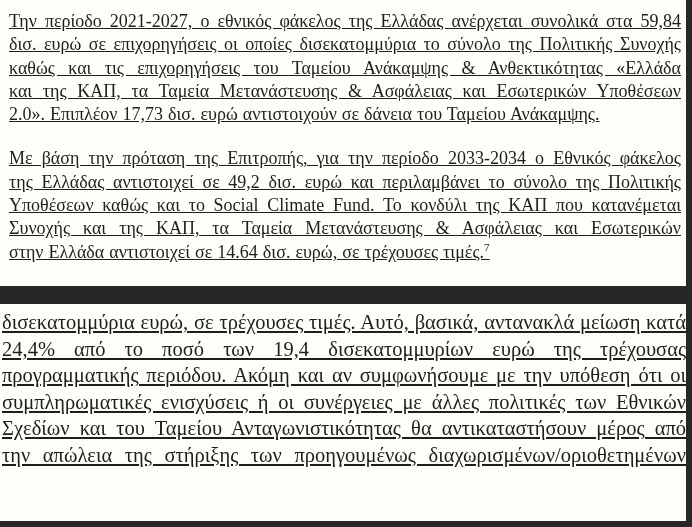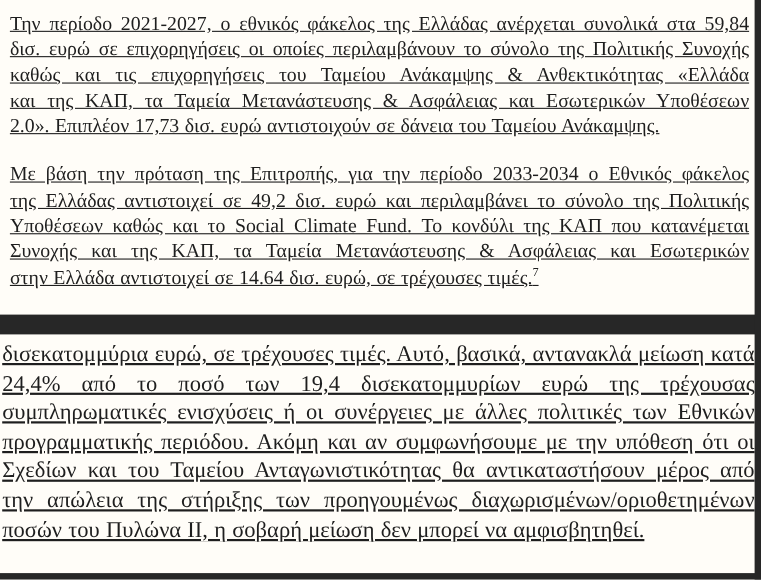--- a/index.html
+++ b/index.html
@@ -82,42 +82,41 @@
   }
 </style>
 </head>
 <body style="--bg: #fffdf8; --fg: #1e1e1e; --bar: #272727;">
 
 <div class="page">
 
   <section class="quote">
     <div class="para">
         <div class="tline">Την περίοδο 2021-2027, ο εθνικός φάκελος της Ελλάδας ανέρχεται συνολικά στα 59,84</div>
-        <div class="tline">δισ. ευρώ σε επιχορηγήσεις οι οποίες περιλαμβάνουν το σύνολο της Πολιτικής Συνοχής</div>
+        <div class="tline">δισ. ευρώ σε επιχορηγήσεις οι οποίες δισεκατομμύρια το σύνολο της Πολιτικής Συνοχής</div>
         <div class="tline">καθώς και τις επιχορηγήσεις του Ταμείου Ανάκαμψης &amp; Ανθεκτικότητας «Ελλάδα</div>
         <div class="tline">και της ΚΑΠ, τα Ταμεία Μετανάστευσης &amp; Ασφάλειας και Εσωτερικών Υποθέσεων</div>
         <div class="tline tlast">2.0». Επιπλέον 17,73 δισ. ευρώ αντιστοιχούν σε δάνεια του Ταμείου Ανάκαμψης.</div>
       </div>
     <div class="para">
         <div class="tline">Με βάση την πρόταση της Επιτροπής, για την περίοδο 2033-2034 ο Εθνικός φάκελος</div>
         <div class="tline">της Ελλάδας αντιστοιχεί σε  49,2 δισ. ευρώ και περιλαμβάνει το σύνολο της Πολιτικής</div>
         <div class="tline">Υποθέσεων καθώς και το Social Climate Fund. Το κονδύλι της ΚΑΠ που κατανέμεται</div>
         <div class="tline">Συνοχής και της ΚΑΠ, τα Ταμεία Μετανάστευσης &amp; Ασφάλειας και Εσωτερικών</div>
         <div class="tline tlast">στην Ελλάδα αντιστοιχεί σε 14.64 δισ. ευρώ, σε τρέχουσες τιμές.<sup>7</sup></div>
       </div>
   </section>
 
   <div class="divider-bar"></div>
 
   <section class="body-text">
       <div class="tline">δισεκατομμύρια ευρώ, σε τρέχουσες τιμές. Αυτό, βασικά, αντανακλά  μείωση κατά</div>
       <div class="tline">24,4% από το ποσό των 19,4 δισεκατομμυρίων ευρώ της τρέχουσας</div>
+      <div class="tline">προγραμματικής περιόδου. Ακόμη και αν συμφωνήσουμε με την υπόθεση ότι οι</div>
       <div class="tline">συμπληρωματικές ενισχύσεις ή οι συνέργειες με άλλες πολιτικές των Εθνικών</div>
-      <div class="tline">προγραμματικής περιόδου. Ακόμη και αν συμφωνήσουμε με την υπόθεση ότι οι</div>
       <div class="tline">Σχεδίων και του Ταμείου Ανταγωνιστικότητας θα αντικαταστήσουν μέρος από</div>
       <div class="tline">την απώλεια της στήριξης των προηγουμένως διαχωρισμένων/οριοθετημένων</div>
-      <div class="tline tlast">ποσών του Πυλώνα II, η σοβαρή μείωση δεν μπορεί να αμφισβητηθεί.</div>
     </section>
 
   <div class="right-bar"></div>
   <div class="bottom-bar"></div>
 
 </div>
 
 </body></html>

